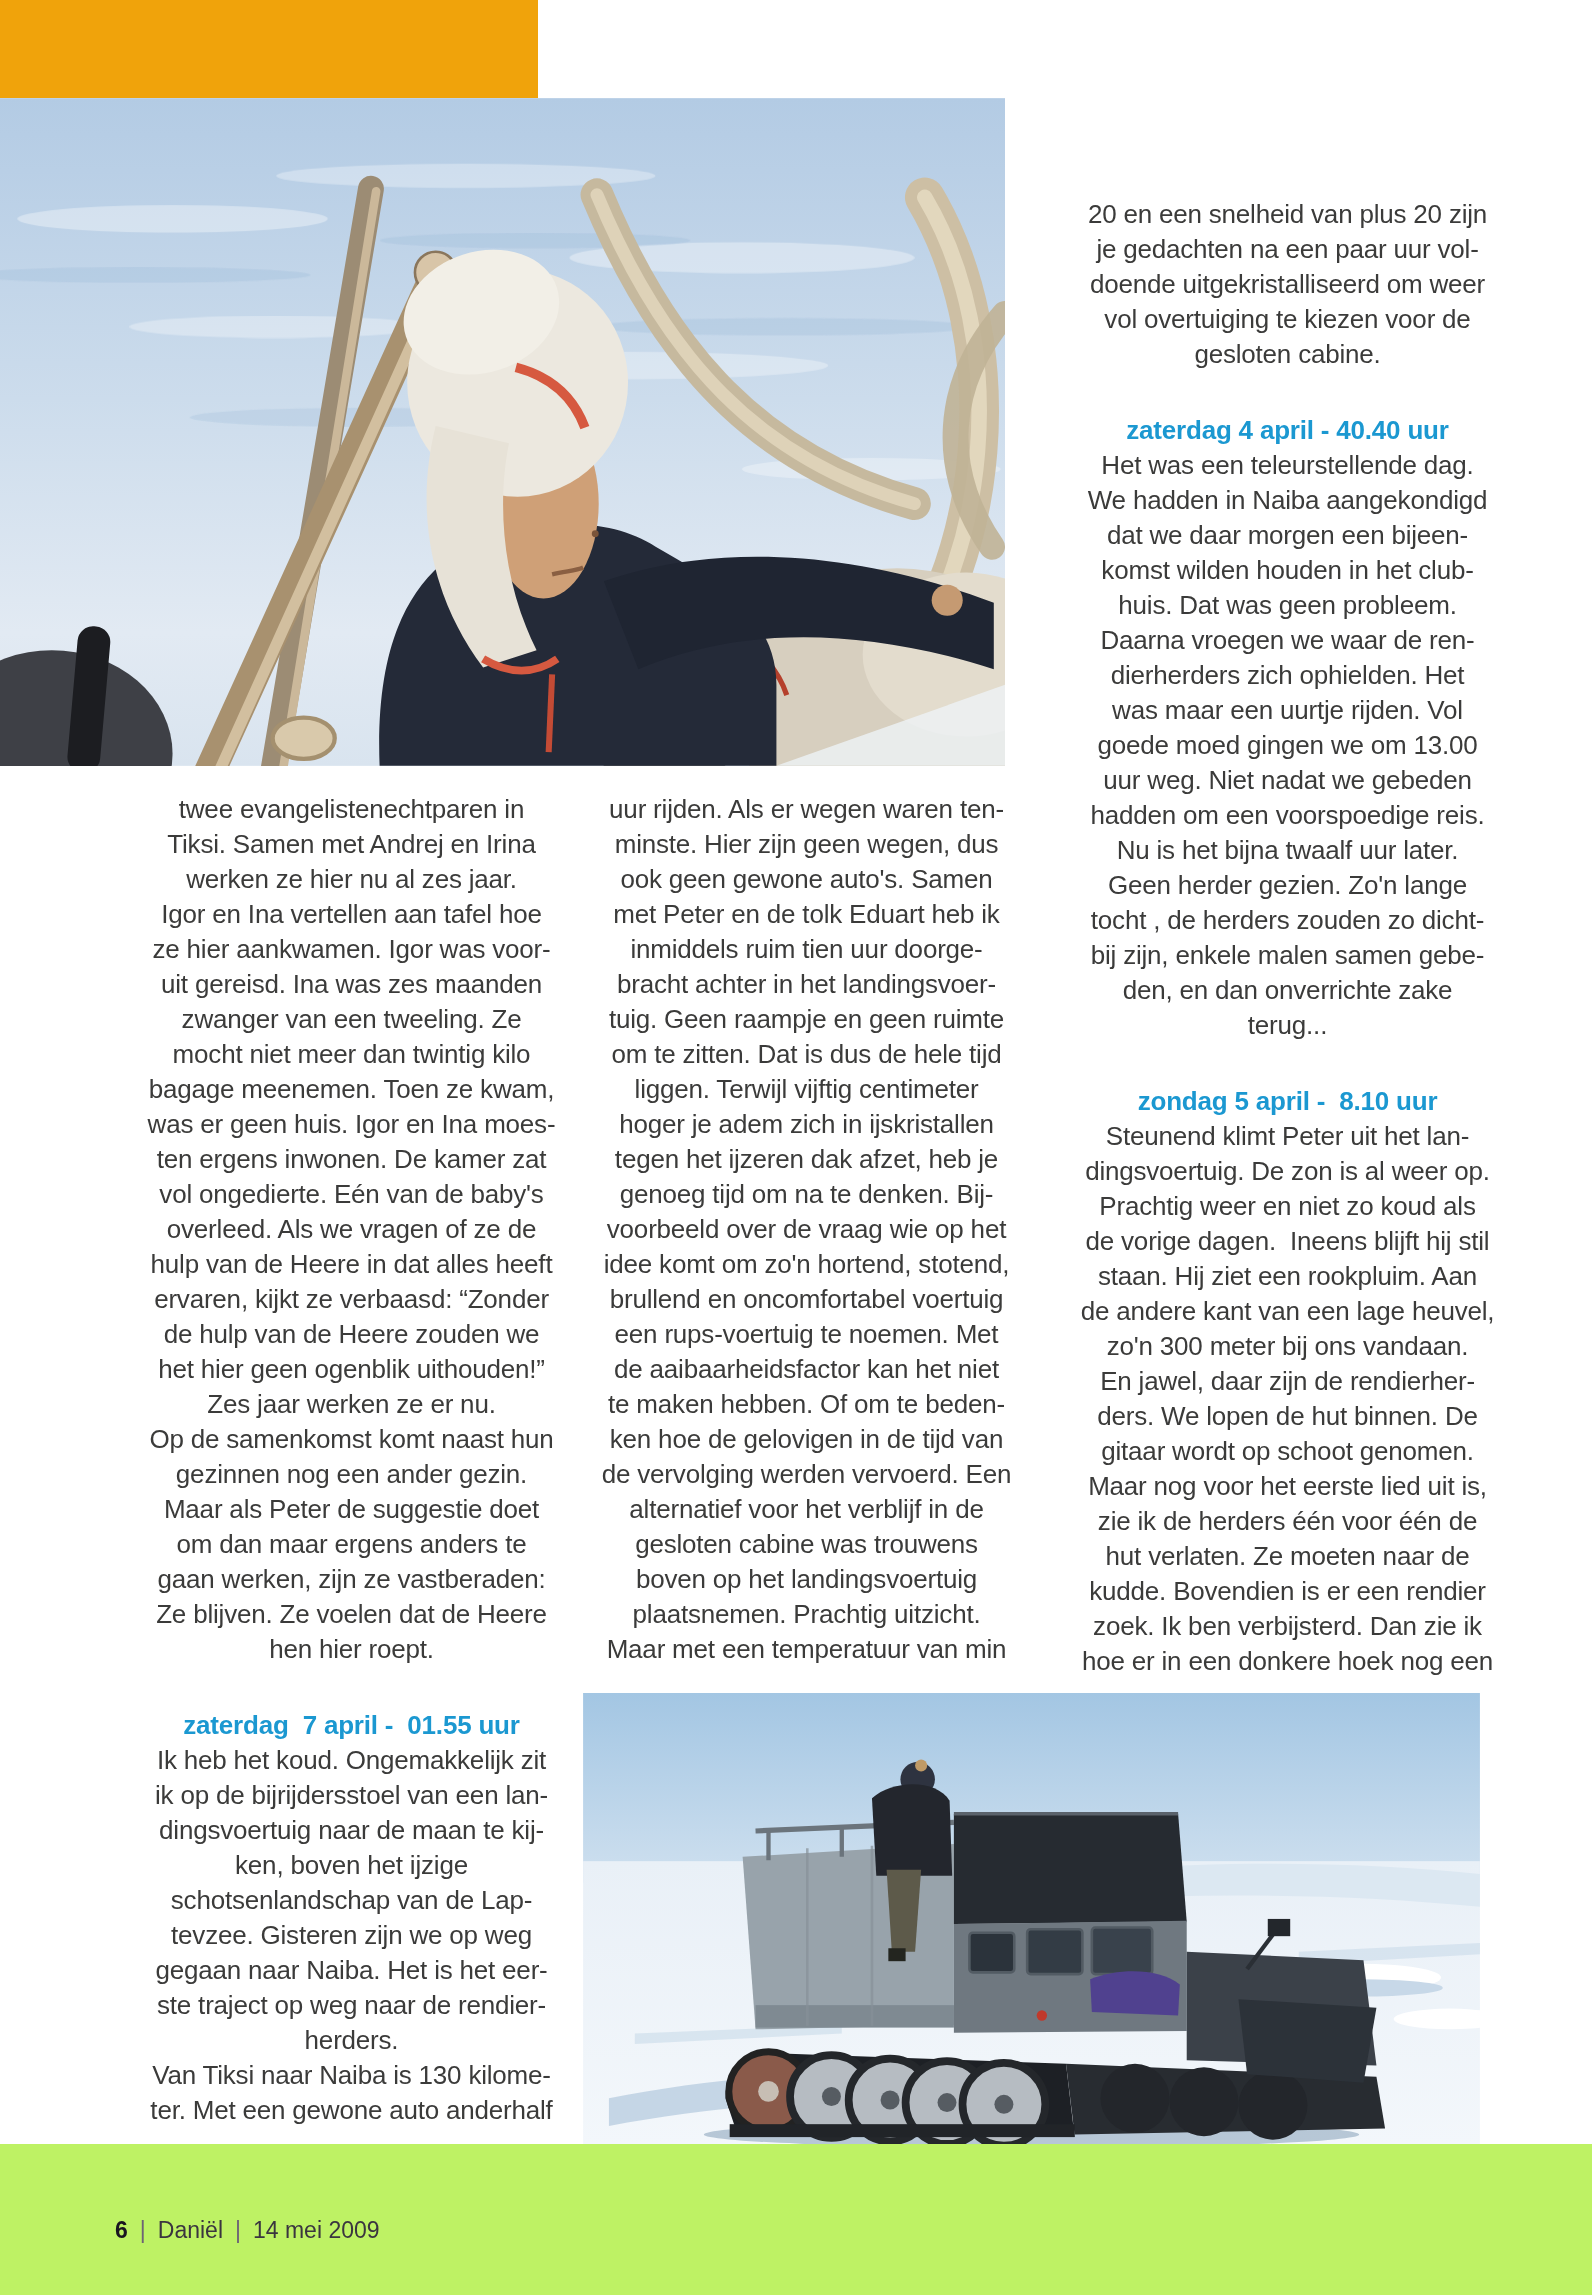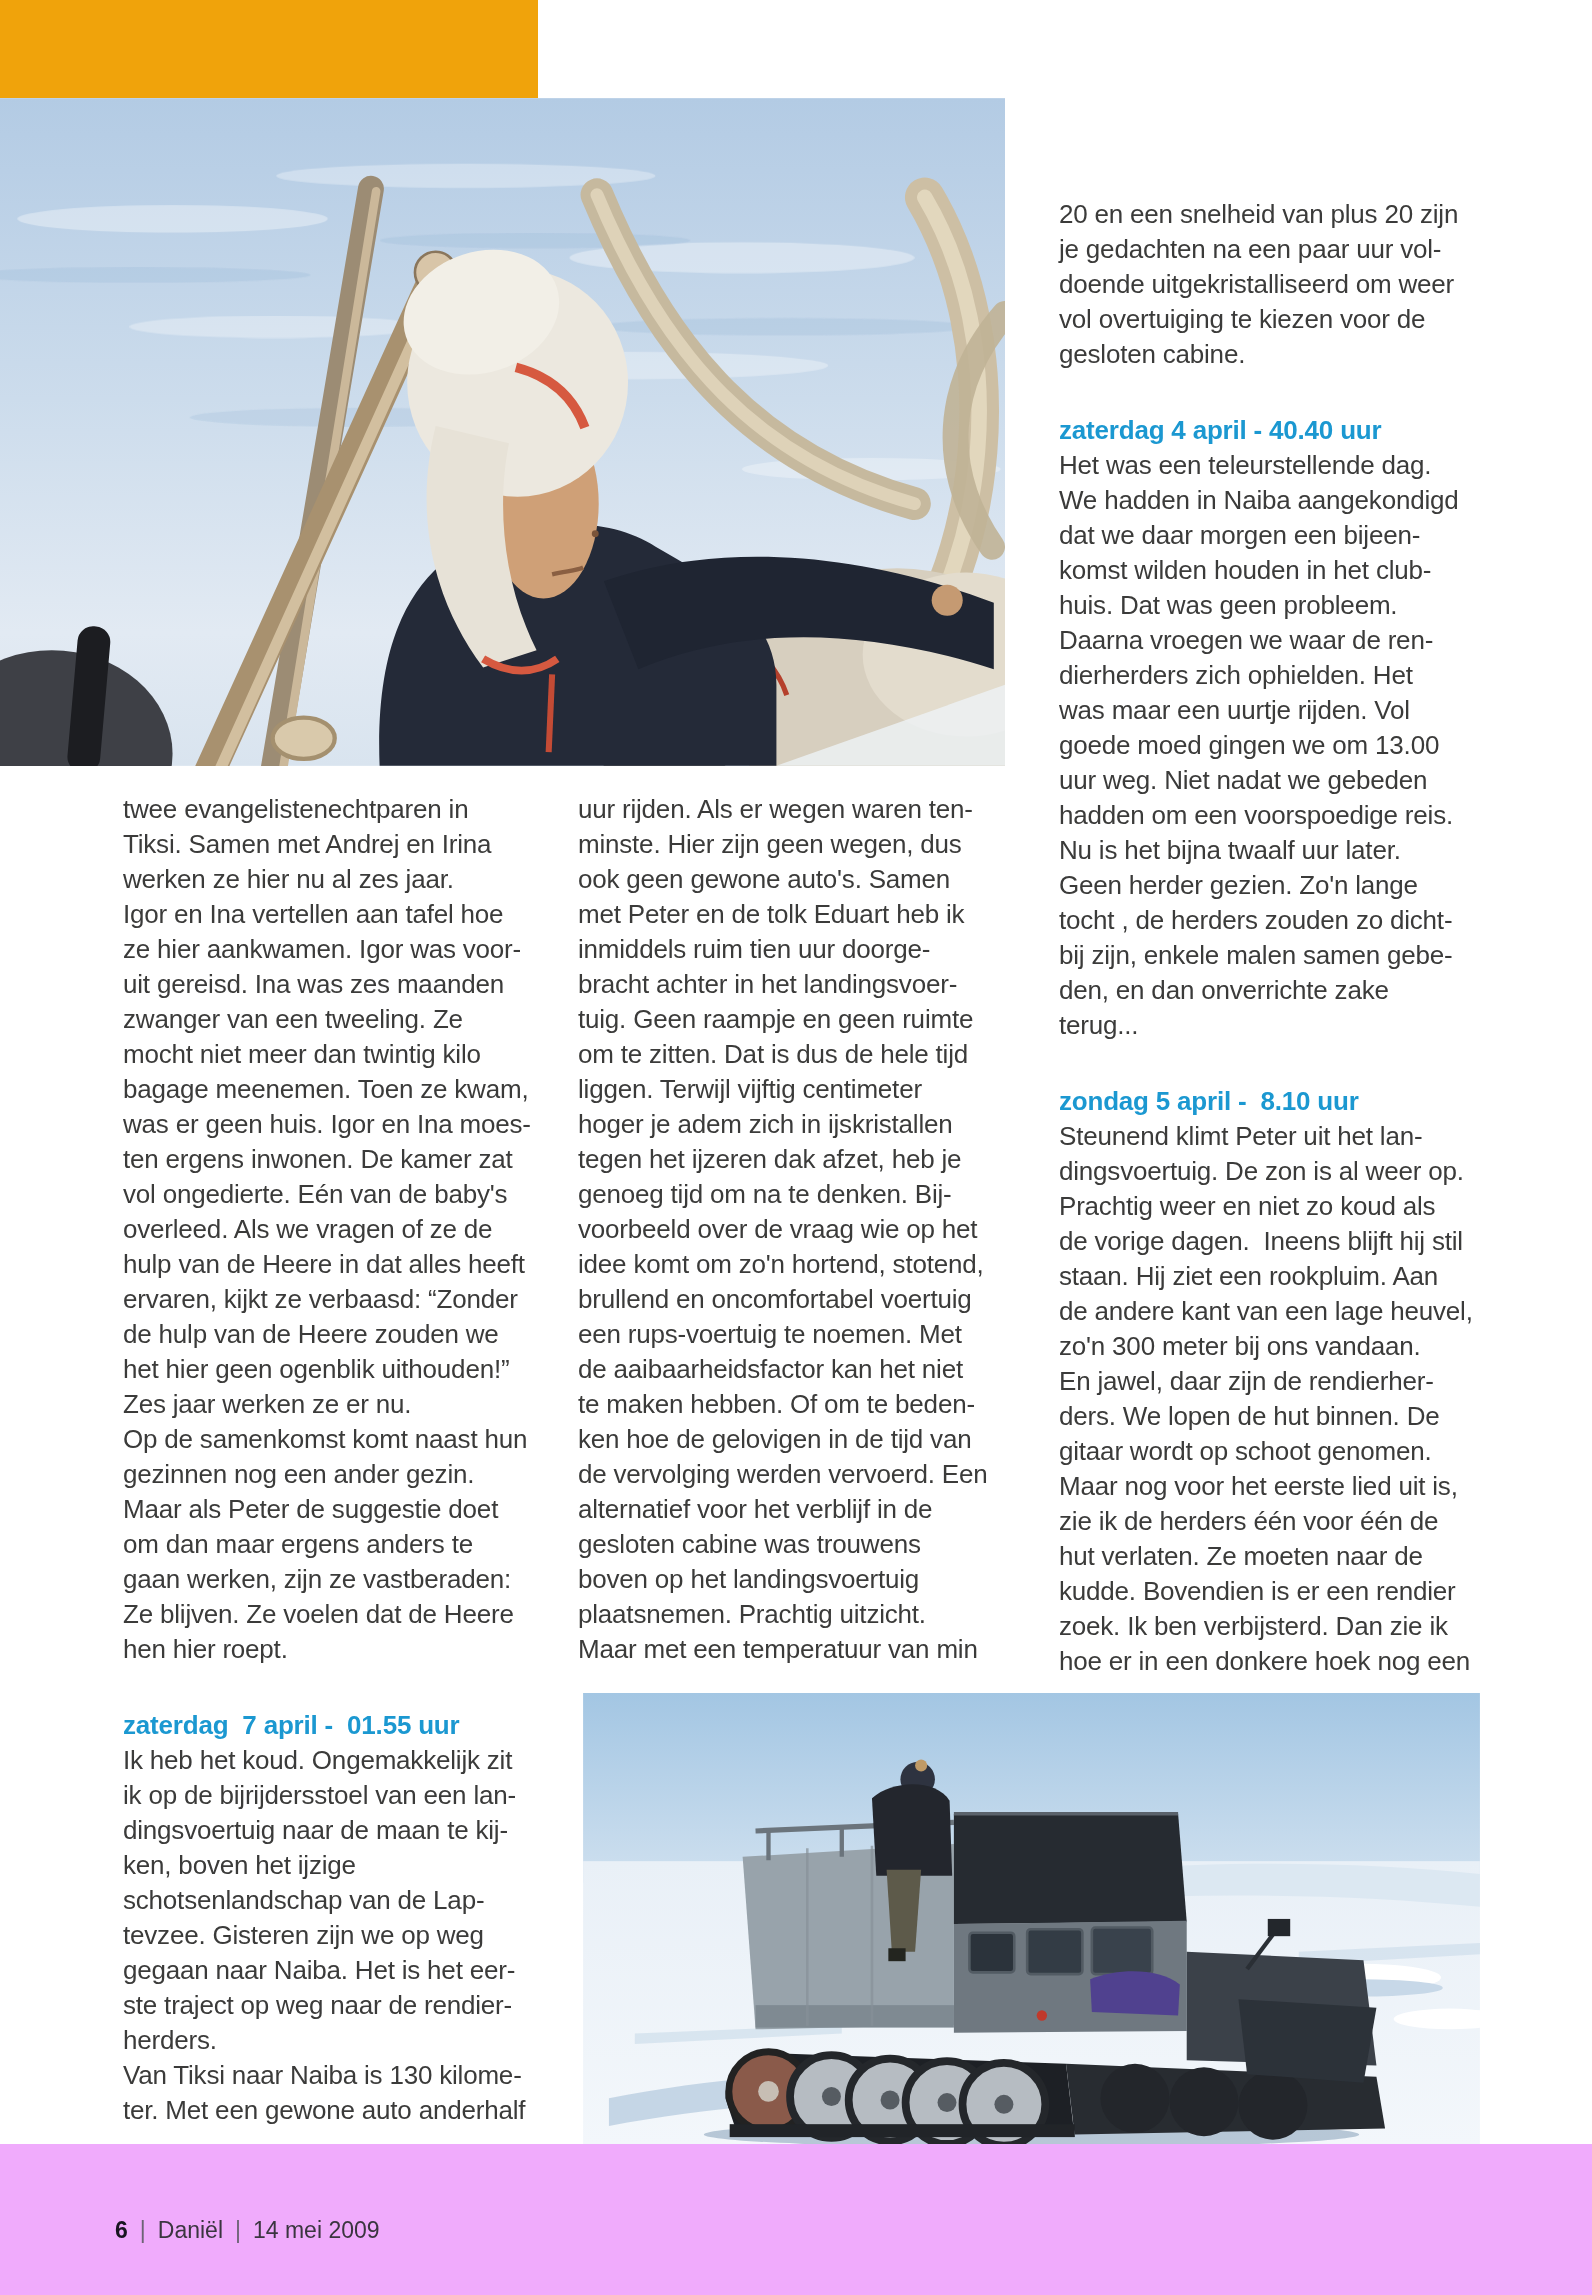--- a/index.html
+++ b/index.html
@@ -3,29 +3,29 @@
 <meta charset="utf-8">
 <style>
   html,body{margin:0;padding:0;background:#ffffff;}
   .page{position:relative;width:1592px;height:2295px;background:#ffffff;overflow:hidden;
         font-family:"Liberation Sans",sans-serif;}
   .orange-block{position:absolute;left:0;top:0;width:538px;height:98px;background:#f0a30b;}
   .photo{position:absolute;overflow:hidden;}
   .photo svg{display:block;width:100%;height:100%;}
   .photo-top{left:0;top:98px;width:1005px;height:668px;}
   .photo-bottom{left:583px;top:1693px;width:897px;height:451px;}
-  .col{position:absolute;width:457px;}
+  .col{position:absolute;width:457px;text-align:center;}
   .col1{left:115px;top:792px;margin-left:8px;}
   .col2{left:578px;top:792px;}
   .col3{left:1059px;top:197px;}
   p.body{white-space:pre;margin:0;font-size:26px;line-height:35px;letter-spacing:-0.2px;
          color:#3b3b3a;}
   h3.datehead{white-space:pre;margin:41px 0 0 0;font-size:26px;line-height:35px;font-weight:bold;
          color:#1b98d1;letter-spacing:-0.2px;}
-  .footer-band{position:absolute;left:0;top:2144px;width:1592px;height:151px;background:#f0abfc;}
+  .footer-band{position:absolute;left:0;top:2144px;width:1592px;height:151px;background:#bef264;}
   .footer-line{position:absolute;left:115px;top:72px;font-size:23px;line-height:28px;color:#3a353f;}
   .footer-line .pagenum{font-weight:bold;color:#191520;}
   .footer-line .sep{color:#6d6375;padding:0 12px;font-weight:300;}
 </style>
 </head>
 <body>
 
 <div class="page">
 
   <div class="orange-block"></div>

